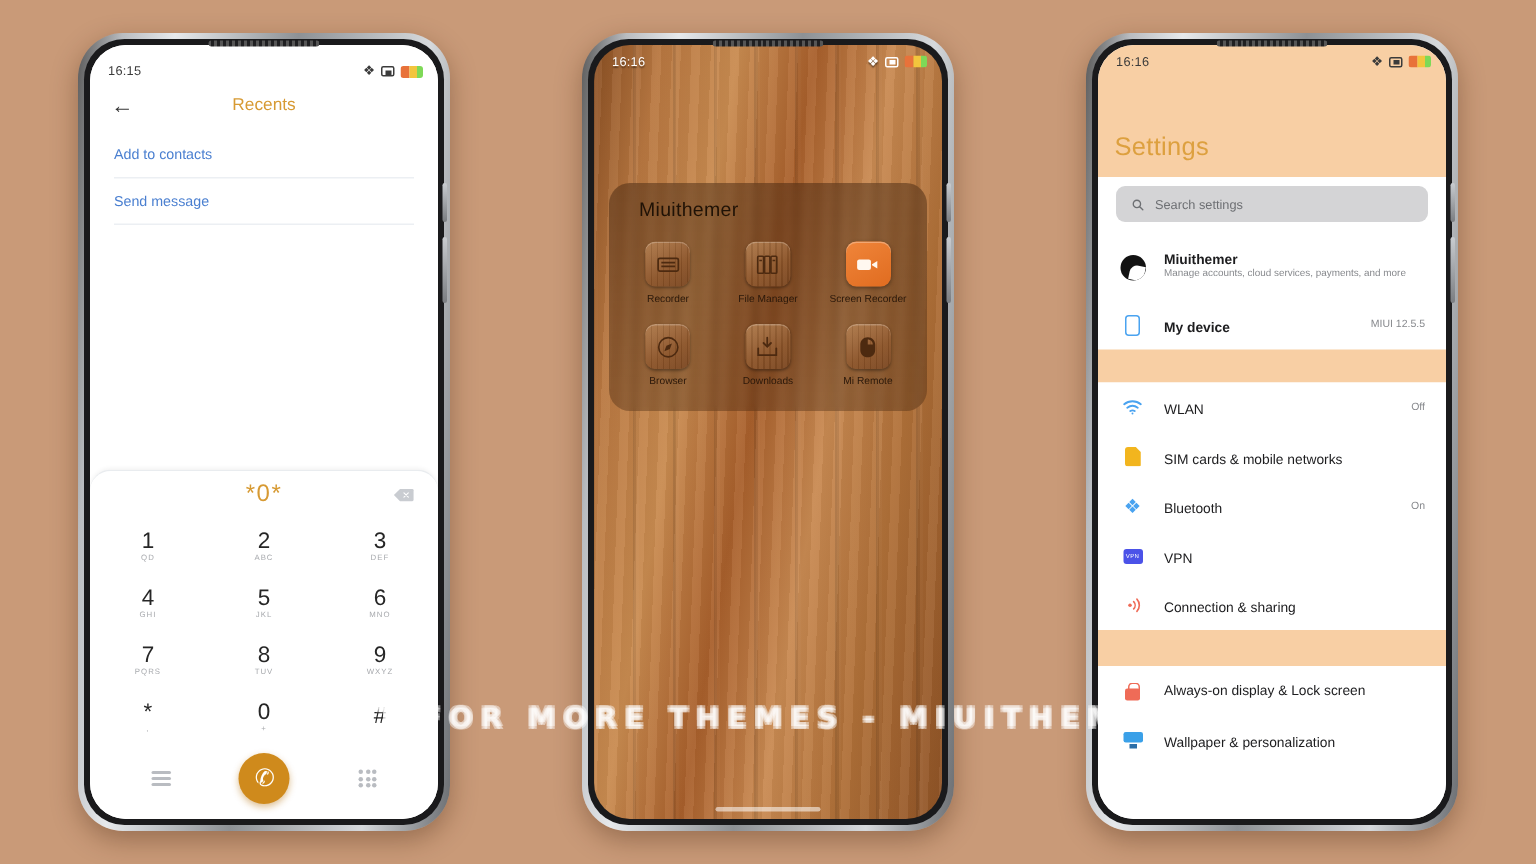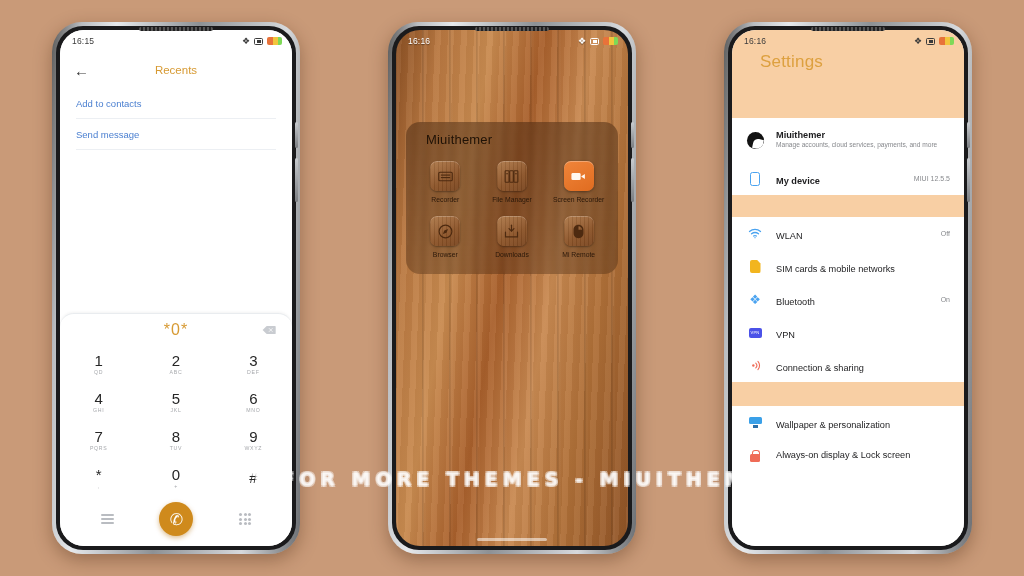--- a/index.html
+++ b/index.html
@@ -100,21 +100,21 @@
   .batt .b1 { width: 40%; background:#e8723a; }
   .batt .b2 { width: 30%; background:#f2c53d; }
   .batt .b3 { width: 30%; background:#7ed957; }
   .batt::after {
     content:""; position:absolute; right:-2px; top:2px;
     width:1.5px; height:4px; background:#555; border-radius:0 1px 1px 0;
   }
 
   
   .p1 .screen { background: #ffffff; display:flex; flex-direction:column; }
-  .p1 .statusbar { color: #3b3b3b; background:#fff; }
+  .p1 .statusbar { color: #3b3b3b; background:#fff;align-items:flex-end; }
   .appbar {
     height: 36px;
     display: flex; align-items: center;
     padding: 0 14px;
     background: #fff;
     position: relative;
   }
   .back-arrow {
     font-size: 15px; color:#333; line-height:1;
   }
@@ -254,22 +254,22 @@
     padding-bottom:5px;
   }
   .p2 .homebar i { width:70px; height:3px; border-radius:2px; background:rgba(255,255,255,.55); }
 
   
   .p3 .screen { background:#fff; display:flex; flex-direction:column; }
   .p3 .statusbar { color:#3b3b3b; background:#f8cfa4; }
   .settings-hero {
     background:#f8cfa4;
     height: 66px;
-    display:flex; 
-    padding: 0 18px 10px 28px;
+    display:flex; align-items:flex-end;
+    padding: 0 18px 10px 11px;
   }
   .settings-hero h1 {
     font-size: 17px; font-weight:400; color:#dda03f; letter-spacing:.2px;
   }
   .search-wrap { background:#fff; padding: 6px 12px 8px 12px; }
   .searchbar {
     height: 24px; border-radius: 6px;
     background:#d4d4d6;
     display:flex; align-items:center; gap:7px;
     padding: 0 10px;
@@ -580,20 +580,29 @@
               <i class="b2"></i>
               <i class="b3"></i>
             </span>
         </span>
       </div>
 
       <div class="settings-hero">
         <h1>Settings</h1>
       </div>
 
+      <div class="search-wrap">
+        <div class="searchbar">
+          <svg class="mag" viewBox="0 0 24 24" fill="none" stroke="currentColor" stroke-width="2.4">
+            <circle cx="10.5" cy="10.5" r="6.5"></circle>
+              <line x1="15.5" y1="15.5" x2="21" y2="21" stroke-linecap="round"></line>
+          </svg>
+          <span class="ph">Search settings</span>
+        </div>
+      </div>
 
       <div class="settings-list">
 
         <div class="s-row account">
           <span class="ico">
               <span class="avatar-ico"></span>
             </span>
           <span class="txt">
             <span class="lbl bold" style="display:block">Miuithemer</span>
             <span class="sub" style="display:block">Manage accounts, cloud services, payments, and more</span>
@@ -656,32 +665,32 @@
             </svg>
           </span>
           <span class="txt"><span class="lbl">Connection &amp; sharing</span></span>
           <span class="val"></span>
         </div>
 
         <div class="spacer s2"></div>
 
         <div class="s-row">
           <span class="ico">
-              <span class="ic-wall"></span>
-            </span>
-          <span class="txt"><span class="lbl">Wallpaper &amp; personalization</span></span>
-        </div>
-
-        <div class="s-row">
-          <span class="ico">
               <span class="ic-lock"></span>
             </span>
           <span class="txt">
               <span class="lbl" style="line-height:1.35;display:block;max-width:135px">Always-on display &amp; Lock screen</span>
             </span>
+        </div>
+
+        <div class="s-row">
+          <span class="ico">
+              <span class="ic-wall"></span>
+            </span>
+          <span class="txt"><span class="lbl">Wallpaper &amp; personalization</span></span>
         </div>
 
       </div>
     </div>
   </div>
 </div>
 
 <div class="watermark">VISIT FOR MORE THEMES - MIUITHEMER.COM</div>
 
 </body></html>

